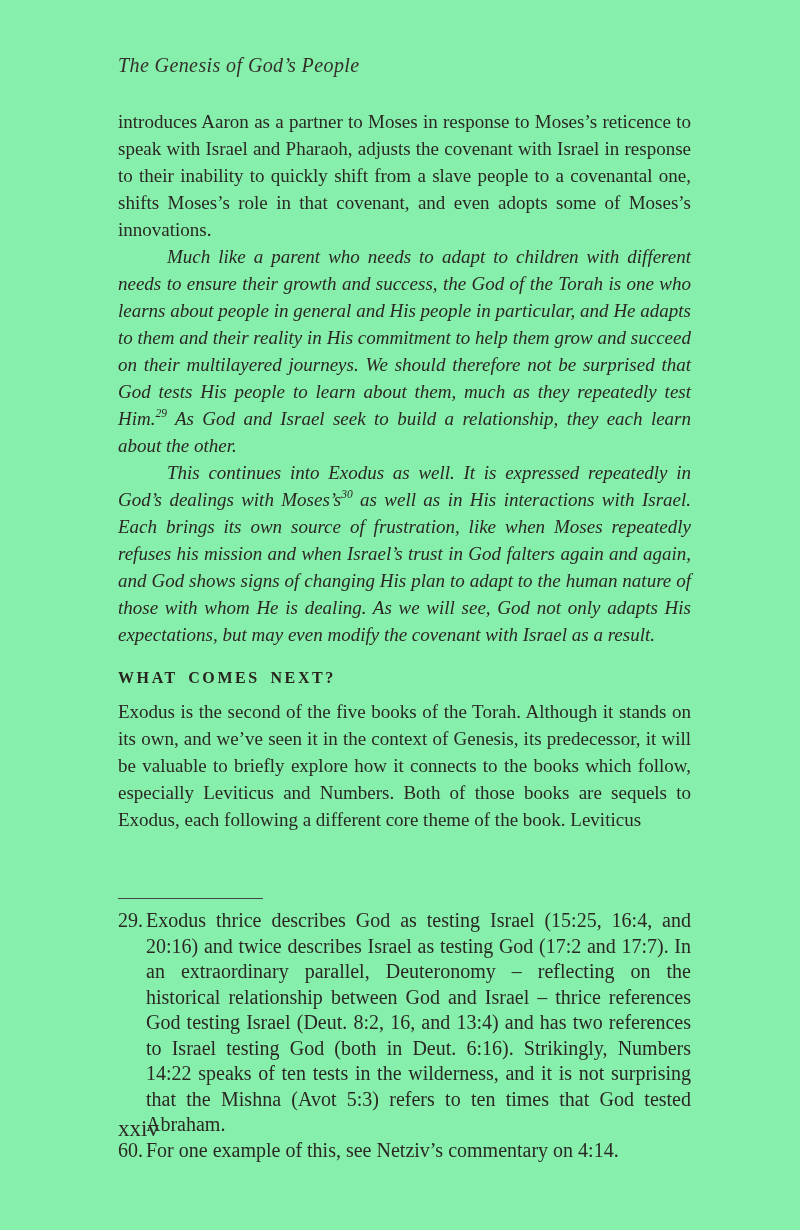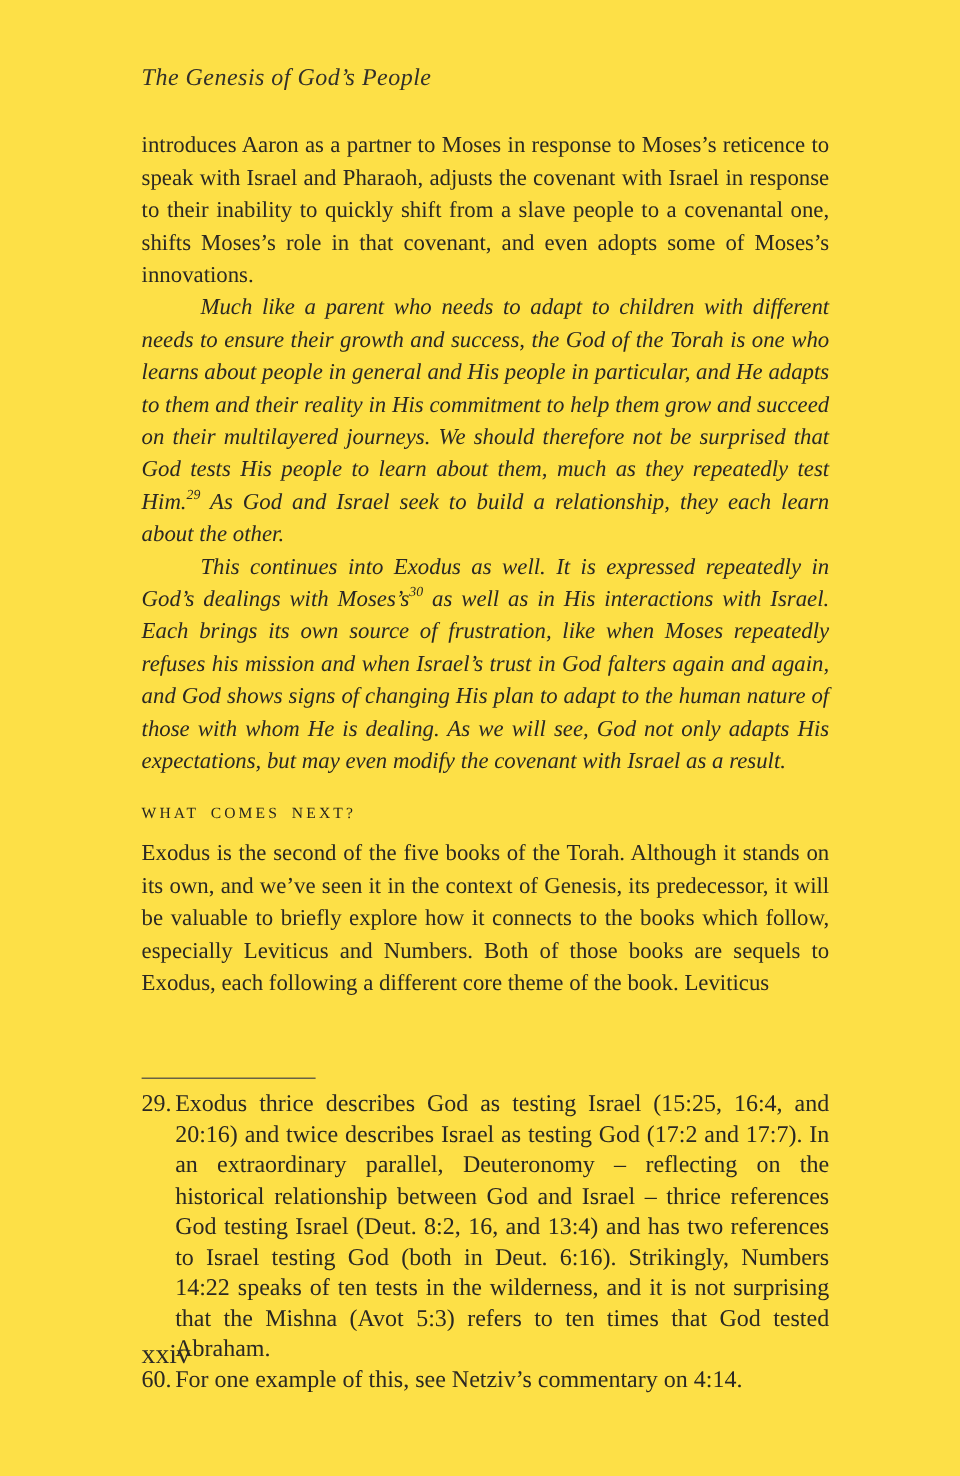--- a/index.html
+++ b/index.html
@@ -4,21 +4,21 @@
 <style>
   html, body {
     margin: 0;
     padding: 0;
     background: #ffffff;
   }
   .page {
     position: relative;
     width: 800px;
     height: 1230px;
-    background: #fde047;
+    background: #86efac;
     font-family: "Liberation Serif", "DejaVu Serif", serif;
     color: #2b2823;
     overflow: hidden;
   }
   .running-header {
     position: absolute;
     top: 54px;
     left: 118px;
     font-style: italic;
     font-size: 20px;
@@ -36,23 +36,23 @@
     font-size: 19px;
     line-height: 27px;
     text-align: justify;
   }
   .body-para.indent {
     text-indent: 49px;
     font-style: italic;
   }
   .section-heading {
     margin: 19px 0 9px 0;
-    font-size: 13px;
+    font-size: 16px;
     line-height: 22px;
-    font-weight: 400;
+    font-weight: 700;
     letter-spacing: 2.6px;
     word-spacing: 4px;
     color: #28251f;
   }
   sup.fn-ref {
     font-size: 11.5px;
     line-height: 0;
     position: relative;
     top: -1px;
     vertical-align: super;

